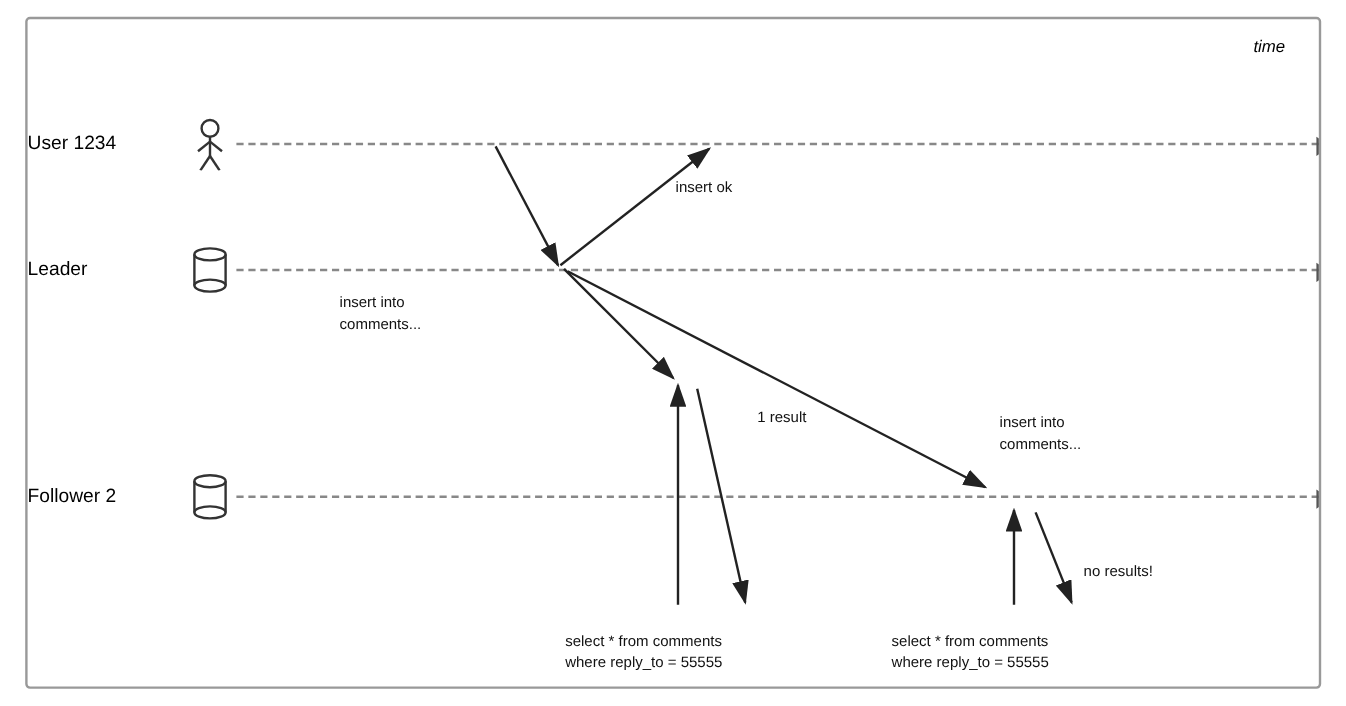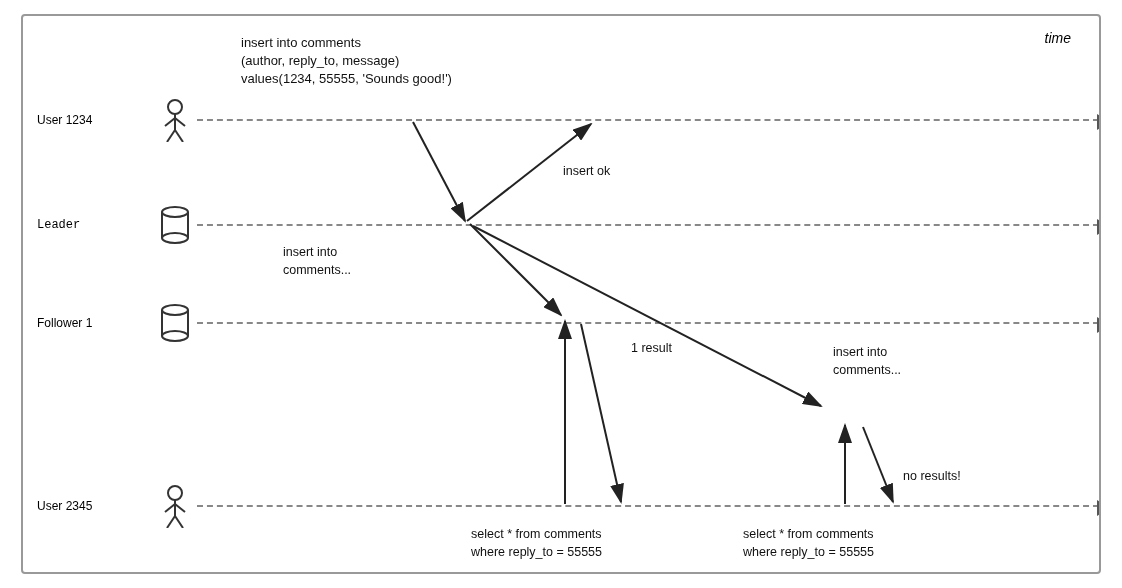--- a/index.html
+++ b/index.html
@@ -30,22 +30,21 @@
     }
     .actor-row {
       position: absolute;
       left: 0;
       width: 100%;
       display: flex;
       align-items: center;
     }
     .actor-label {
       width: 130px;
-      padding-left: 14px;
-      font-size: 12px;
+      font-size: 16px;
       font-weight: normal;
       text-align: left;
       white-space: nowrap;
       flex-shrink: 0;
     }
     .actor-icon {
       width: 44px;
       flex-shrink: 0;
       display: flex;
       justify-content: center;
@@ -101,69 +100,53 @@
         <line x1="16" y1="20" x2="26" y2="28" stroke="#333" stroke-width="2"></line>
         <line x1="16" y1="32" x2="8" y2="44" stroke="#333" stroke-width="2"></line>
         <line x1="16" y1="32" x2="24" y2="44" stroke="#333" stroke-width="2"></line>
       </svg>
     </div>
     <div class="timeline">
       <div class="timeline-arrow"></div>
     </div>
   </div>
 
-  <div class="actor-row" style="top: 188px; font-family: Liberation Mono, monospace;">
+  <div class="actor-row" style="top: 188px;">
     <div class="actor-label">Leader</div>
     <div class="actor-icon">
 
       <svg width="32" height="42" viewBox="0 0 32 42">
         <ellipse cx="16" cy="8" rx="13" ry="5" fill="none" stroke="#333" stroke-width="2"></ellipse>
         <rect x="3" y="8" width="26" height="26" fill="none"></rect>
         <line x1="3" y1="8" x2="3" y2="34" stroke="#333" stroke-width="2"></line>
         <line x1="29" y1="8" x2="29" y2="34" stroke="#333" stroke-width="2"></line>
         <ellipse cx="16" cy="34" rx="13" ry="5" fill="none" stroke="#333" stroke-width="2"></ellipse>
       </svg>
     </div>
     <div class="timeline">
       <div class="timeline-arrow"></div>
     </div>
   </div>
 
-  <div class="actor-row" style="top: 286px;">
-    <div class="actor-label">Follower 1</div>
+
+  <div class="actor-row" style="top: 377px;">
+    <div class="actor-label">Follower 2</div>
     <div class="actor-icon">
       <svg width="32" height="42" viewBox="0 0 32 42">
         <ellipse cx="16" cy="8" rx="13" ry="5" fill="none" stroke="#333" stroke-width="2"></ellipse>
         <line x1="3" y1="8" x2="3" y2="34" stroke="#333" stroke-width="2"></line>
         <line x1="29" y1="8" x2="29" y2="34" stroke="#333" stroke-width="2"></line>
         <ellipse cx="16" cy="34" rx="13" ry="5" fill="none" stroke="#333" stroke-width="2"></ellipse>
       </svg>
     </div>
     <div class="timeline">
       <div class="timeline-arrow"></div>
     </div>
   </div>
 
-
-  <div class="actor-row" style="top: 468px;">
-    <div class="actor-label">User 2345</div>
-    <div class="actor-icon">
-      <svg width="32" height="44" viewBox="0 0 32 44">
-        <circle cx="16" cy="9" r="7" fill="none" stroke="#333" stroke-width="2"></circle>
-        <line x1="16" y1="16" x2="16" y2="32" stroke="#333" stroke-width="2"></line>
-        <line x1="16" y1="20" x2="6" y2="28" stroke="#333" stroke-width="2"></line>
-        <line x1="16" y1="20" x2="26" y2="28" stroke="#333" stroke-width="2"></line>
-        <line x1="16" y1="32" x2="8" y2="44" stroke="#333" stroke-width="2"></line>
-        <line x1="16" y1="32" x2="24" y2="44" stroke="#333" stroke-width="2"></line>
-      </svg>
-    </div>
-    <div class="timeline">
-      <div class="timeline-arrow"></div>
-    </div>
-  </div>
 
   <svg class="diagram-svg" xmlns="http://www.w3.org/2000/svg">
     <defs>
       <marker id="arrowhead" markerWidth="10" markerHeight="7" refX="9" refY="3.5" orient="auto">
         <polygon points="0 0, 10 3.5, 0 7" fill="#222"></polygon>
       </marker>
     </defs>
 
     <line x1="390" y1="106" x2="442" y2="205" stroke="#222" stroke-width="2" marker-end="url(#arrowhead)"></line>
 
@@ -175,25 +158,22 @@
 
     <line x1="542" y1="488" x2="542" y2="305" stroke="#222" stroke-width="2" marker-end="url(#arrowhead)"></line>
 
     <line x1="558" y1="308" x2="598" y2="486" stroke="#222" stroke-width="2" marker-end="url(#arrowhead)"></line>
 
     <line x1="822" y1="488" x2="822" y2="409" stroke="#222" stroke-width="2" marker-end="url(#arrowhead)"></line>
 
     <line x1="840" y1="411" x2="870" y2="486" stroke="#222" stroke-width="2" marker-end="url(#arrowhead)"></line>
   </svg>
 
-  <div class="annotation" style="left:218px; top:18px; font-size:13px; line-height:1.4;">
-    insert into comments<br>(author, reply_to, message)<br>values(1234, 55555, 'Sounds good!')
-  </div>
 
-  <div class="annotation" style="left:540px; top:147px;">insert ok</div>
+  <div class="annotation" style="left:540px; top:132px;">insert ok</div>
 
   <div class="annotation" style="left:260px; top:228px; line-height:1.4;">insert into<br>comments...</div>
 
   <div class="annotation" style="left:608px; top:324px;">1 result</div>
 
   <div class="annotation" style="left:810px; top:328px; line-height:1.4;">insert into<br>comments...</div>
 
   <div class="annotation" style="left:448px; top:510px; line-height:1.4;">select * from comments<br>where reply_to = 55555</div>
 
   <div class="annotation" style="left:720px; top:510px; line-height:1.4;">select * from comments<br>where reply_to = 55555</div>

